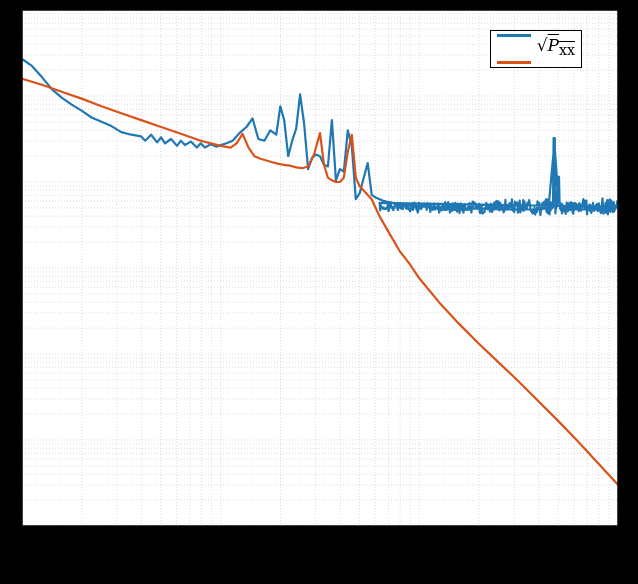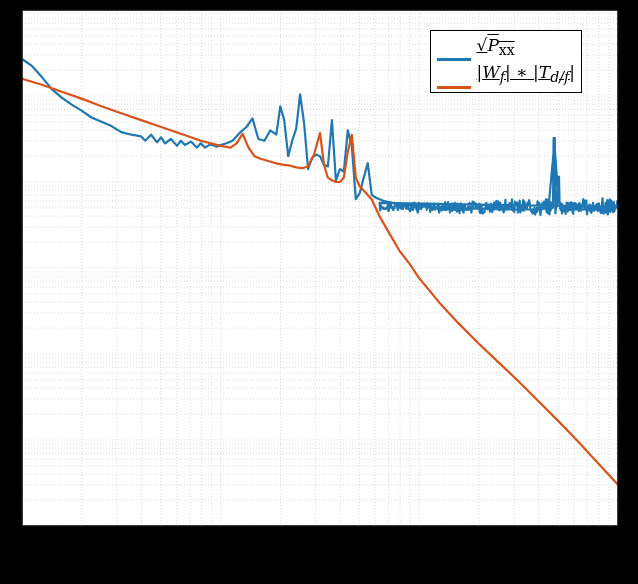--- a/index.html
+++ b/index.html
@@ -54,22 +54,21 @@
     right: 36px;
     top: 20px;
     background: #fff;
     border: 1px solid #000;
     padding: 3px 6px 3px 6px;
     font-size: 17px;
     line-height: 22px;
   }
   .legend-row {
     display: flex;
-    align-items: flex-end;
-    text-decoration: underline;
+    align-items: flex-start;
   }
   .legend-swatch {
     width: 34px;
     height: 0;
     border-top: 3px solid;
     margin-right: 6px;
     flex: none;
   }
   .legend-label {
     white-space: nowrap;
@@ -174,16 +173,15 @@
     <rect class="plot-area" x="0" y="0" width="596" height="516"></rect>
   </svg>
 
   <div class="legend-box">
     <div class="legend-row">
       <span class="legend-swatch" style="border-color:#1f77b4"></span>
       <span class="legend-label">√<span class="sqrt-over"><i>P</i><sub>xx</sub></span></span>
     </div>
     <div class="legend-row">
       <span class="legend-swatch" style="border-color:#d95319"></span>
-      <span class="legend-label">|<i>W<sub>f</sub></i>| ∗ |<i>T<sub>d/f</sub></i>|</span>
     </div>
   </div>
 </div>
 
 </body></html>

